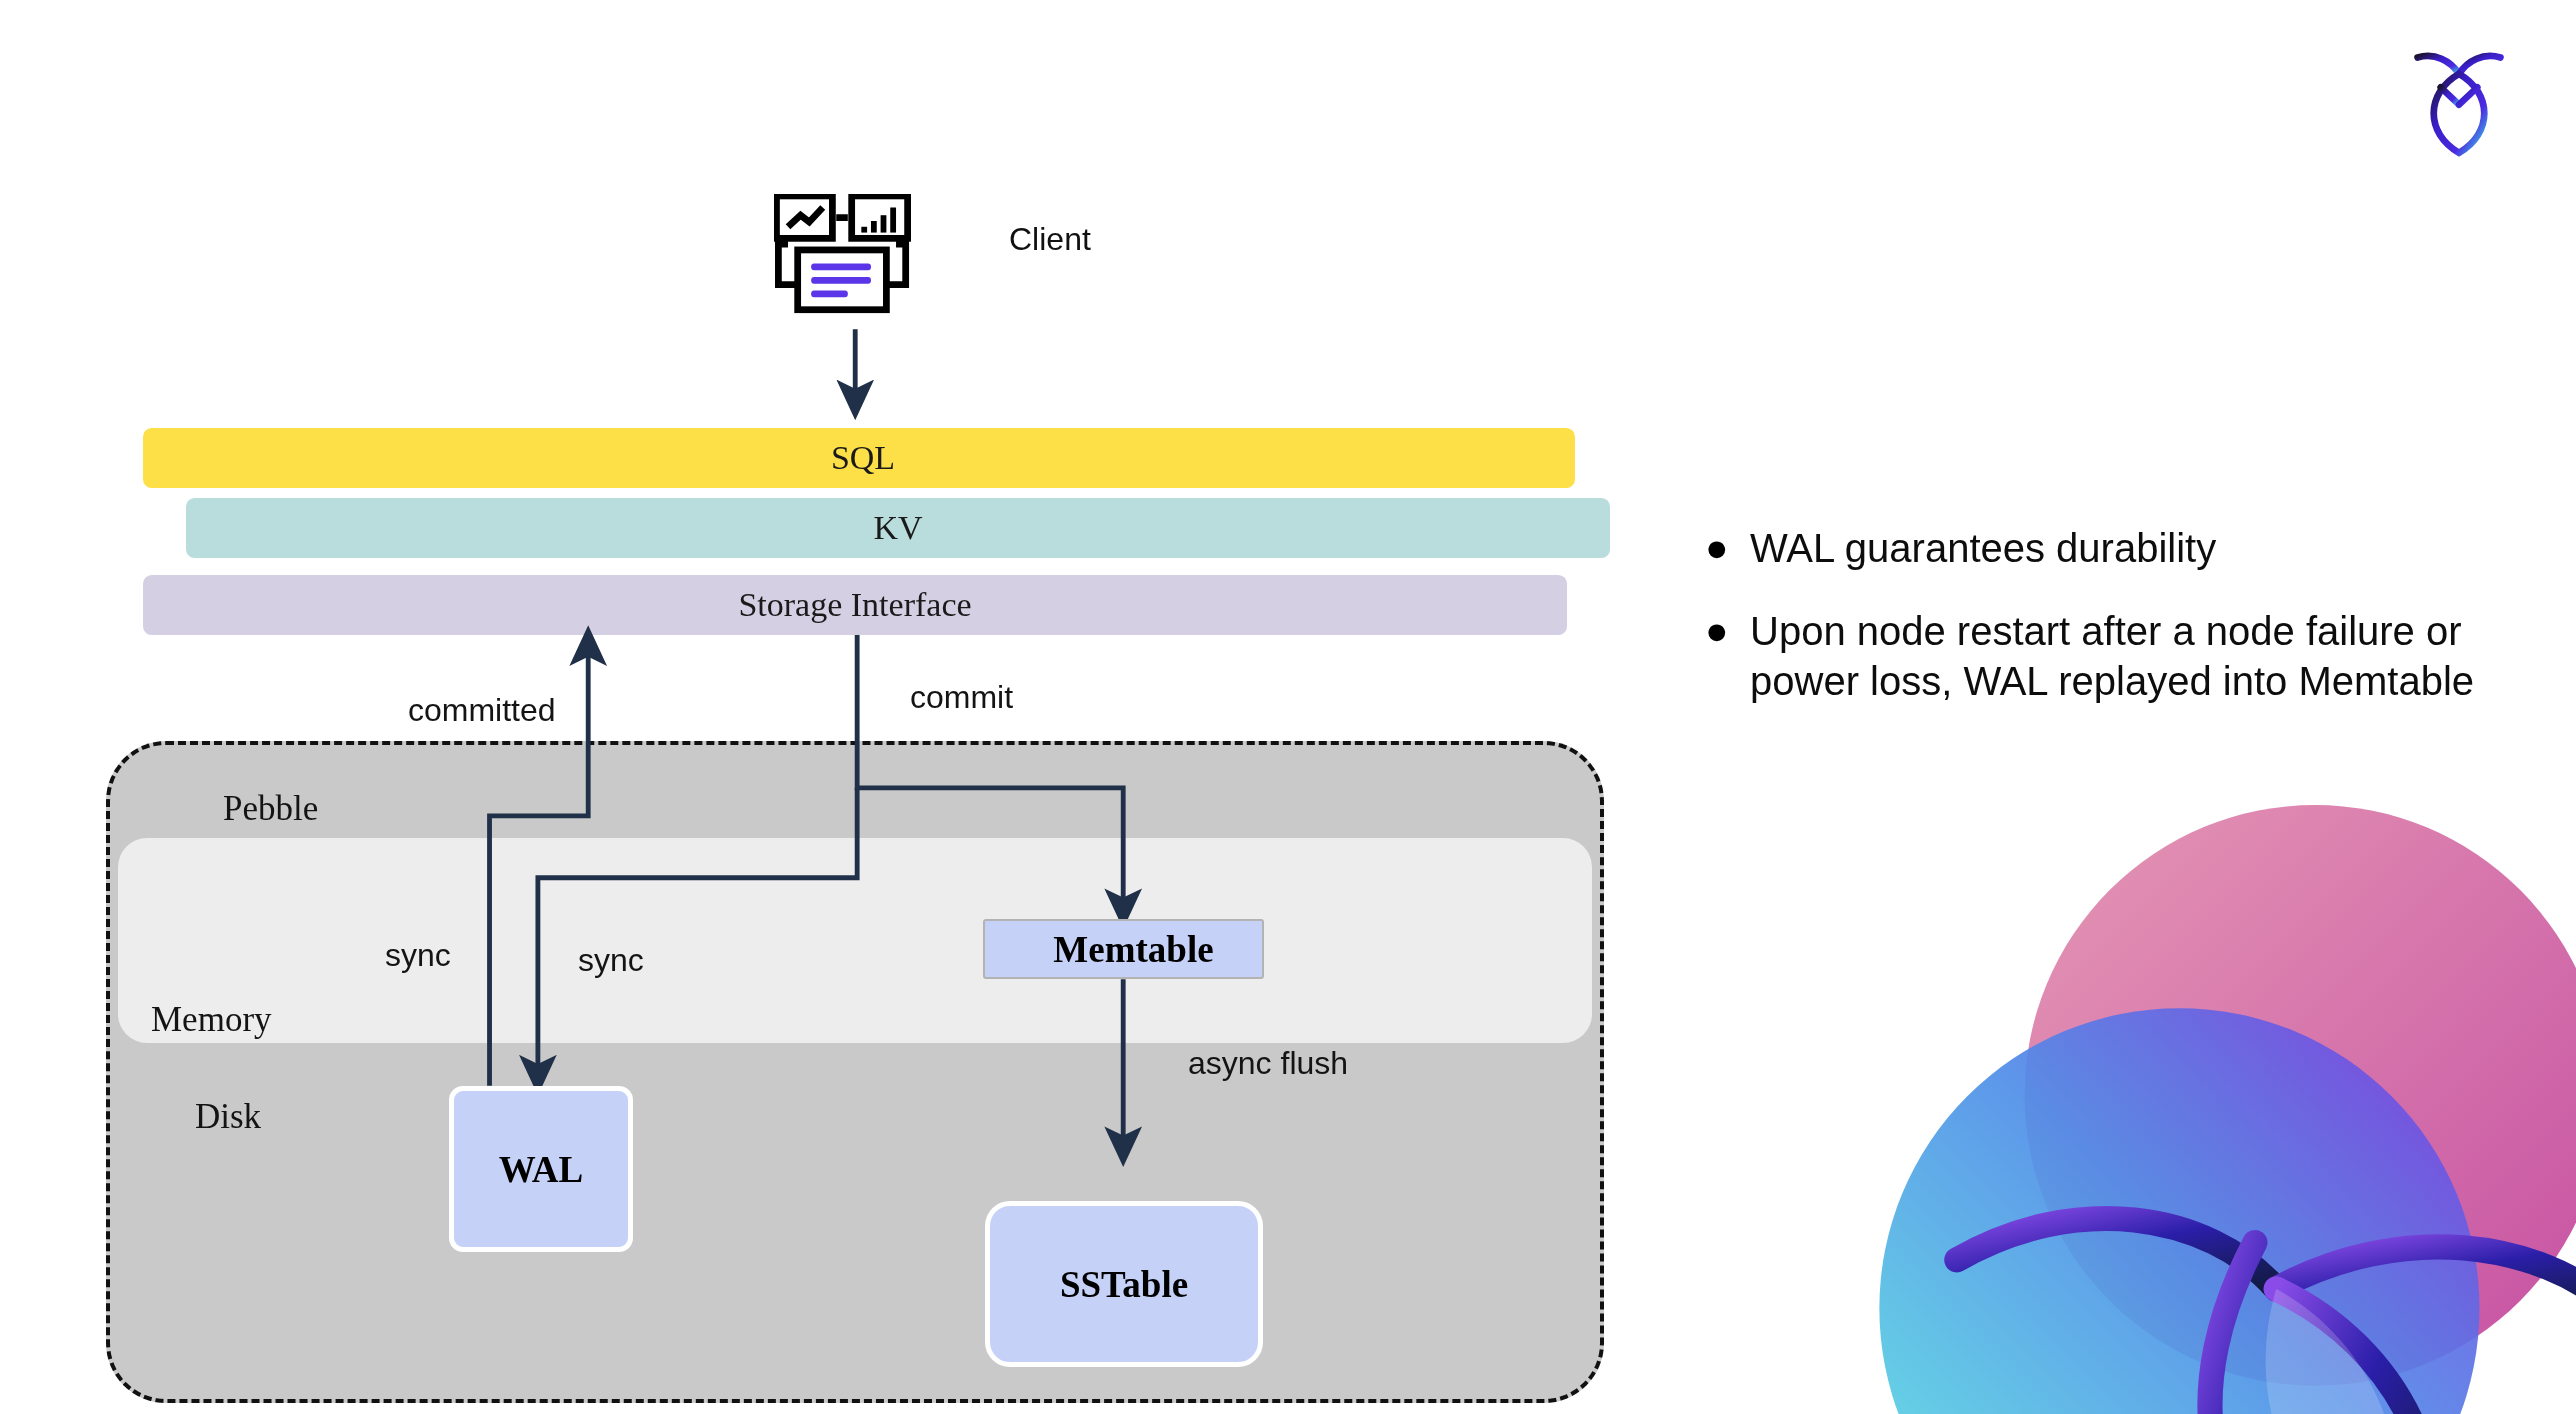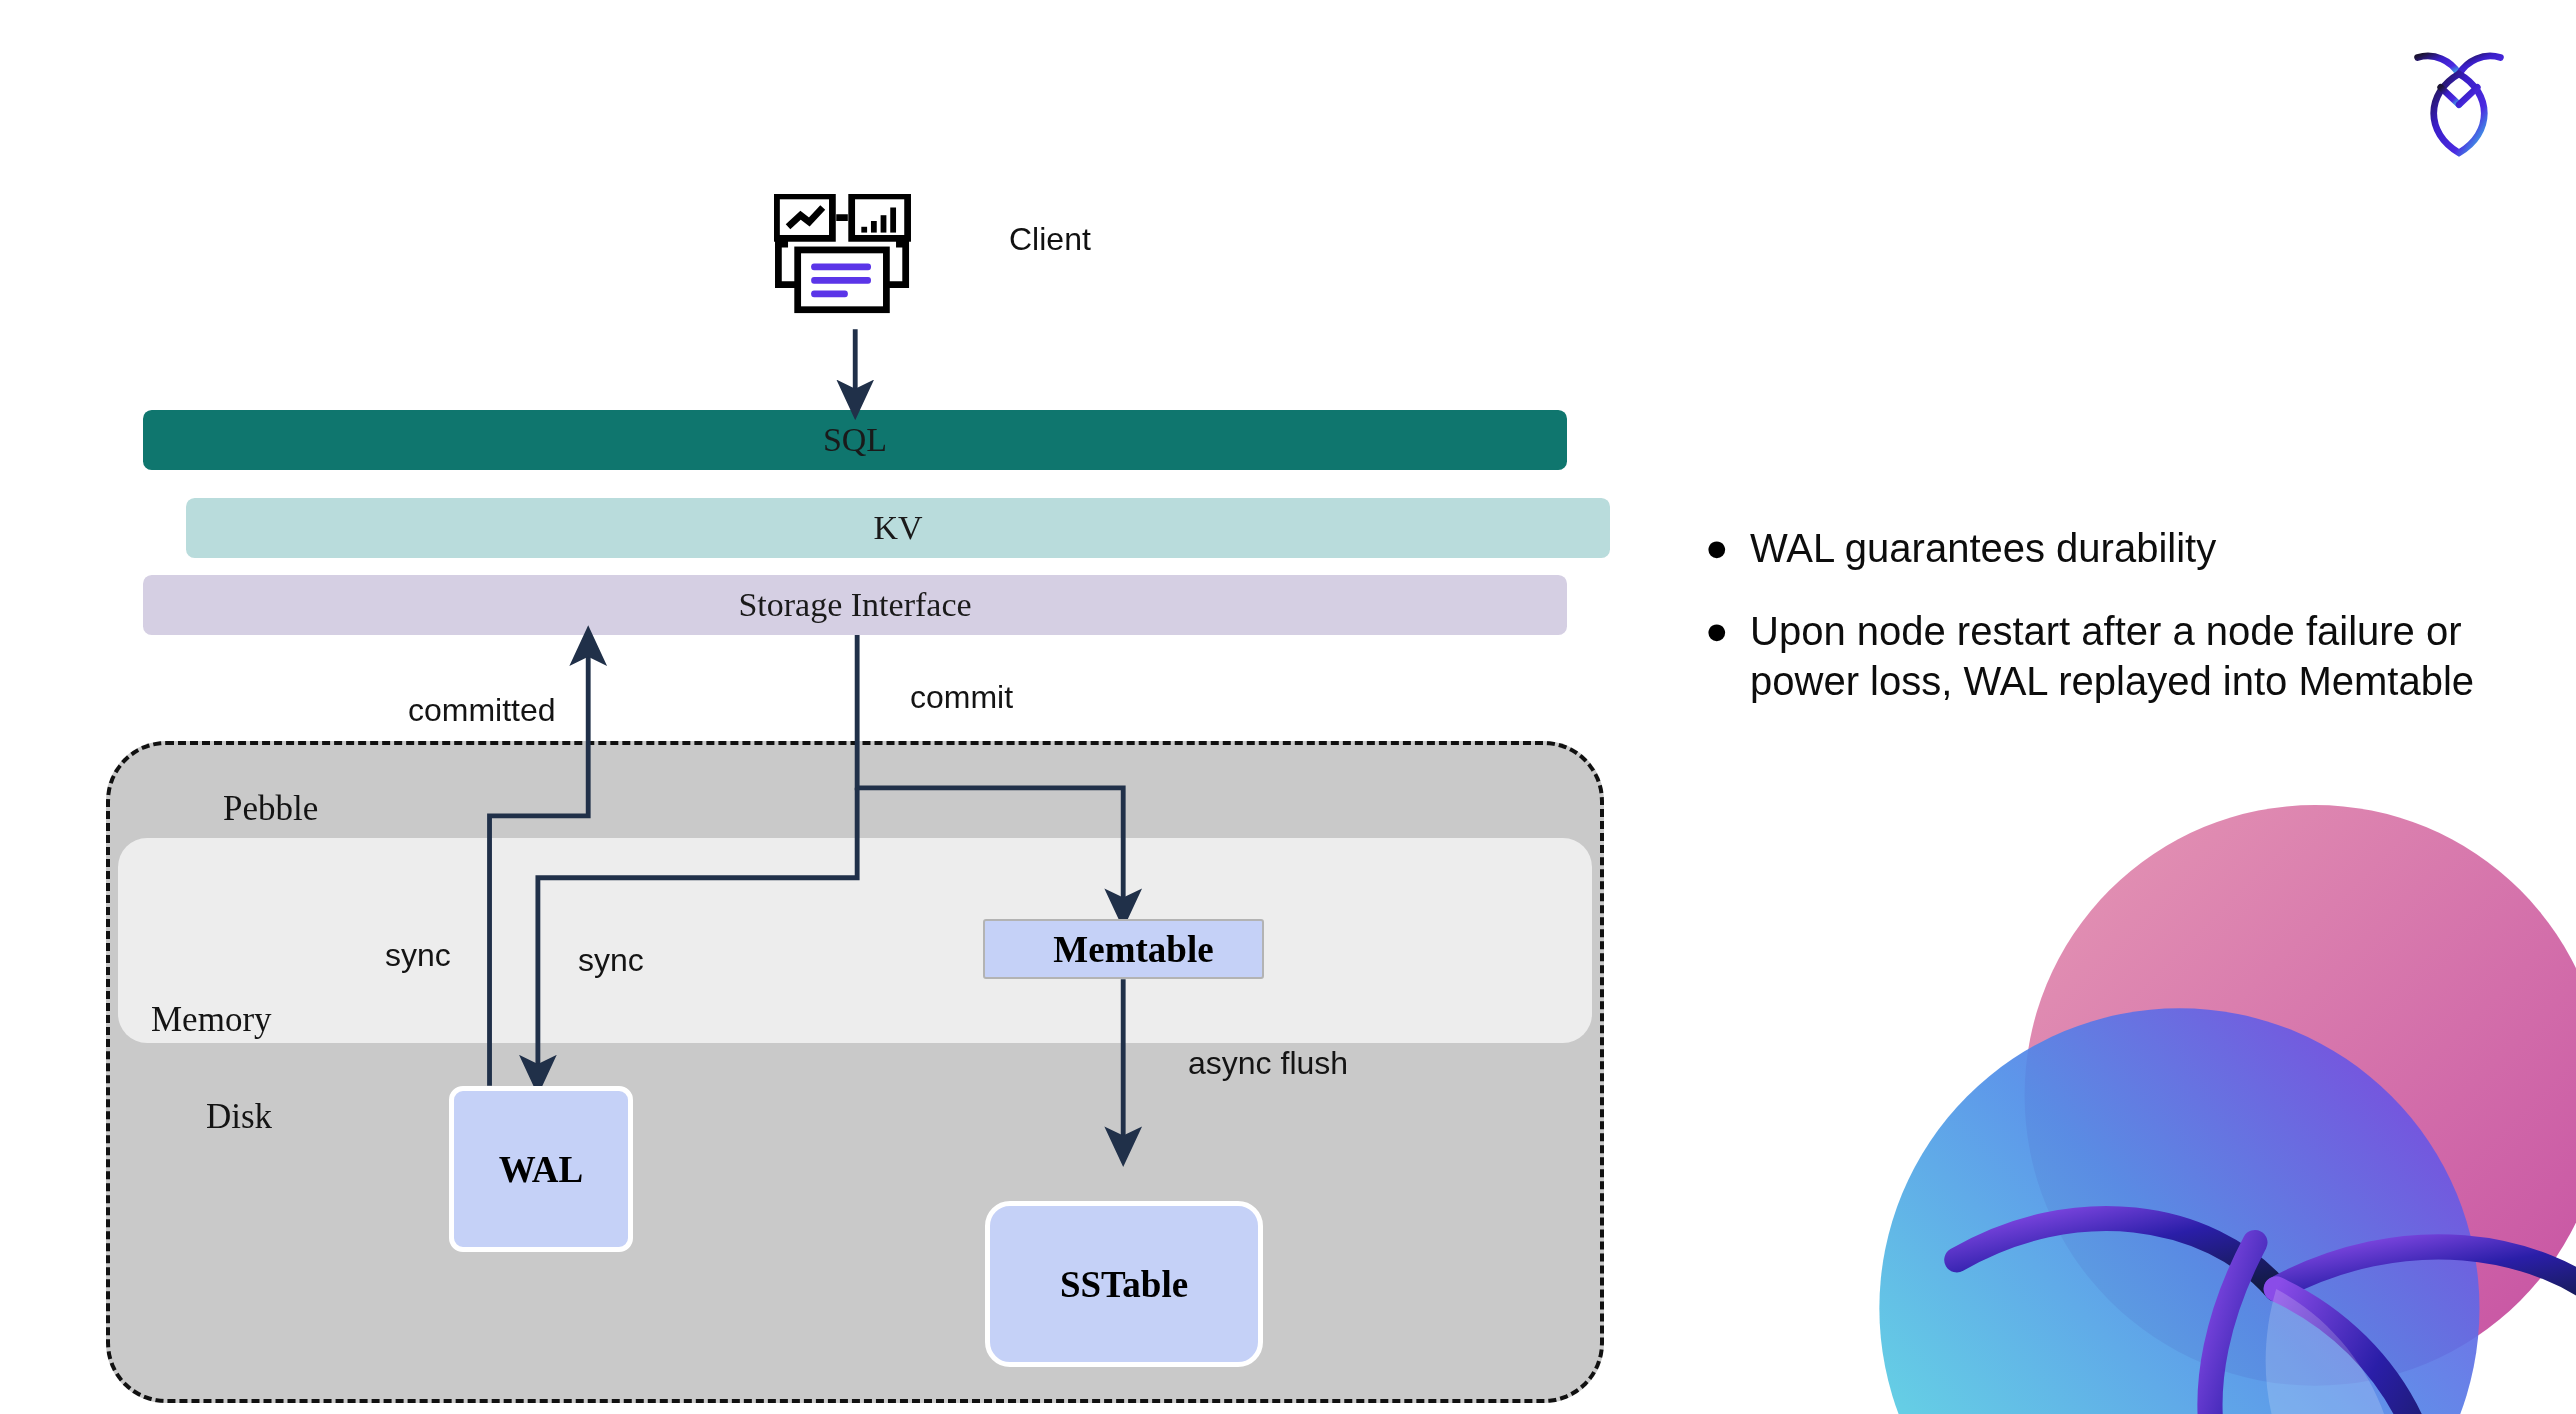--- a/index.html
+++ b/index.html
@@ -85,21 +85,21 @@
     width: 1424px;
     height: 60px;
     border-radius: 8.7px;
     display: flex;
     align-items: center;
     justify-content: center;
     font-family: "Liberation Serif", serif;
     font-size: 34px;
     color: #1a1a1a;
   }
-  #layer-sql { top: 410px; background: #0f766e; }
+  #layer-sql { top: 428px; background: #fde047; padding-left: 8px; }
   #layer-kv  { top: 498px; background: #b9dcdc; margin-left: 43px; }
   #layer-storage { top: 575px; background: #d5cfe3; }
 
   
   #pebble-container {
     position: absolute;
     left: 106px;
     top: 741px;
     width: 1498px;
     height: 662px;
@@ -131,21 +131,21 @@
     position: absolute;
     left: 151px;
     top: 980px;
     font-family: "Liberation Serif", serif;
     font-size: 35px;
     color: #141414;
     margin-top: 20px;
   }
   #disk-label {
     position: absolute;
-    left: 206px;
+    left: 195px;
     top: 1097px;
     font-family: "Liberation Serif", serif;
     font-size: 35px;
     color: #141414;
   }
 
   
   .node-box {
     position: absolute;
     background: #c5d1f7;

